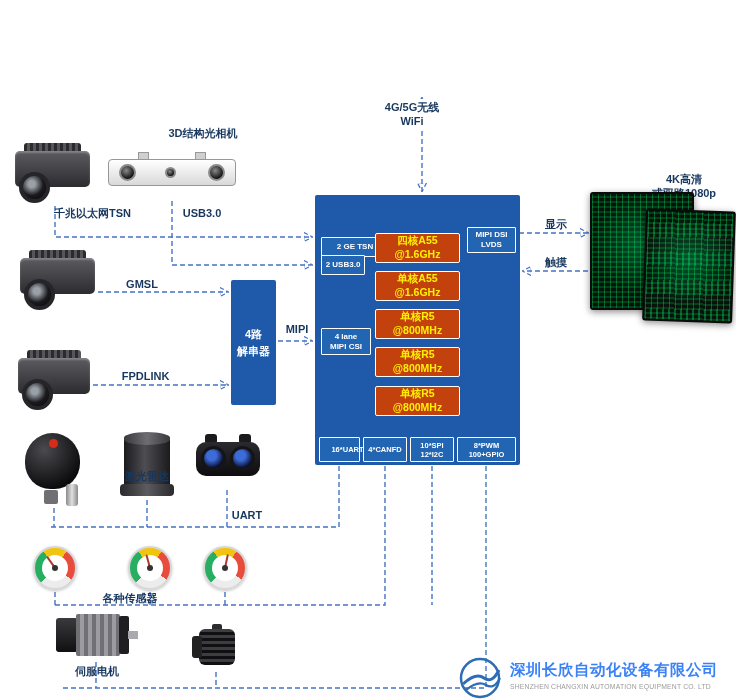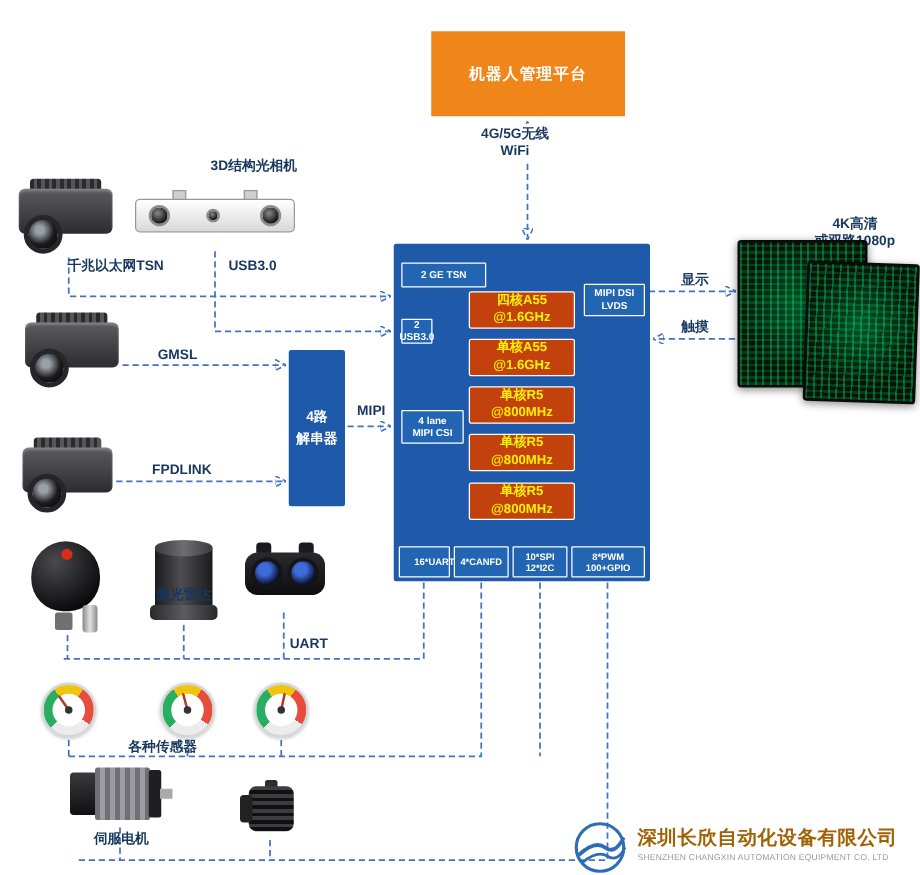--- a/index.html
+++ b/index.html
@@ -64,21 +64,21 @@
   .servo-gear{position:absolute;left:0;top:8px;width:22px;height:34px;background:linear-gradient(#3a3a3e,#101012);border-radius:3px;}
   .servo-body{position:absolute;left:20px;top:4px;width:44px;height:42px;background:repeating-linear-gradient(90deg,#6f6f74 0 4px,#9b9ba1 4px 8px);border-radius:2px;}
   .servo-cap{position:absolute;right:9px;top:6px;width:10px;height:38px;background:#1f1f22;border-radius:2px;}
   .servo-shaft{position:absolute;right:0;top:21px;width:10px;height:8px;background:#aaaaae;}
   
   .motor2{position:absolute;}
   .m2-body{position:absolute;left:9px;top:5px;width:36px;height:36px;background:repeating-linear-gradient(0deg,#101012 0 3px,#3c3c41 3px 6px);border-radius:6px;}
   .m2-cap{position:absolute;left:2px;top:12px;width:10px;height:22px;background:#222;border-radius:3px;}
   .m2-knob{position:absolute;left:22px;top:0;width:10px;height:7px;background:#2c2c30;border-radius:2px;}
   
-  .co-cn{position:absolute;font-size:15.5px;font-weight:bold;color:#a16207;letter-spacing:.5px;}
+  .co-cn{position:absolute;font-size:15.5px;font-weight:bold;color:#3b82f6;letter-spacing:.5px;}
   .co-en{position:absolute;font-size:6.8px;color:#9a9a9a;letter-spacing:.2px;}
 </style>
 </head>
 <body>
 
 <div class="canvas">
 
   <svg class="wires" width="736" height="700">
     <defs>
       <marker id="arr" viewBox="0 0 10 10" refX="8" refY="5" markerWidth="6.5" markerHeight="6.5" orient="auto-start-reverse">
@@ -106,21 +106,20 @@
       <path d="M150 592 V605"></path>
       <path d="M225 592 V605"></path>
     </g>
     <g>
       <path d="M486 466 V688 H62"></path>
       <path d="M96 662 V688"></path>
       <path d="M216 672 V688"></path>
     </g>
   </svg>
 
-  <div class="obox" style="left:345px;top:25px;width:155px;height:68px;">机器人管理平台</div>
   <div class="lbl pre whitebg" style="left:352px;top:99px;width:120px;">4G/5G无线
 WiFi</div>
 
   <div class="lbl" style="left:158px;top:126px;width:90px;">3D结构光相机</div>
 
   <div class="cam" style="left:15px;top:143px;width:75px;height:60px;">
     <div class="cam-ridge"></div>
     <div class="cam-body"></div>
     <div class="cam-lens"></div>
   </div>
@@ -150,22 +149,22 @@
     <div class="cam-body"></div>
     <div class="cam-lens"></div>
   </div>
   <div class="lbl" style="left:108px;top:369px;width:75px;">FPDLINK</div>
 
   <div class="dbox deser pre" style="left:231px;top:280px;width:45px;height:125px;">4路
 解串器</div>
   <div class="lbl" style="left:276px;top:322px;width:42px;">MIPI</div>
 
   <div class="dbox" style="left:315px;top:195px;width:205px;height:270px;">
-    <div class="port" style="left:6px;top:15px;width:68px;height:20px;">2 GE TSN</div>
-    <div class="port" style="left:6px;top:60px;width:25px;height:20px;text-align:center;">2 USB3.0</div>
+    <div class="port" style="left:6px;top:42px;width:68px;height:20px;">2 GE TSN</div>
+    <div class="port" style="left:6px;top:60px;width:44px;height:20px;text-align:center;">2 USB3.0</div>
     <div class="port pre" style="left:6px;top:133px;width:50px;height:27px;">4 lane
 MIPI CSI</div>
     <div class="core pre" style="left:60px;top:38px;width:85px;height:30px;">四核A55
 @1.6GHz</div>
     <div class="core pre" style="left:60px;top:76px;width:85px;height:30px;">单核A55
 @1.6GHz</div>
     <div class="core pre" style="left:60px;top:114px;width:85px;height:30px;">单核R5
 @800MHz</div>
     <div class="core pre" style="left:60px;top:152px;width:85px;height:30px;">单核R5
 @800MHz</div>

